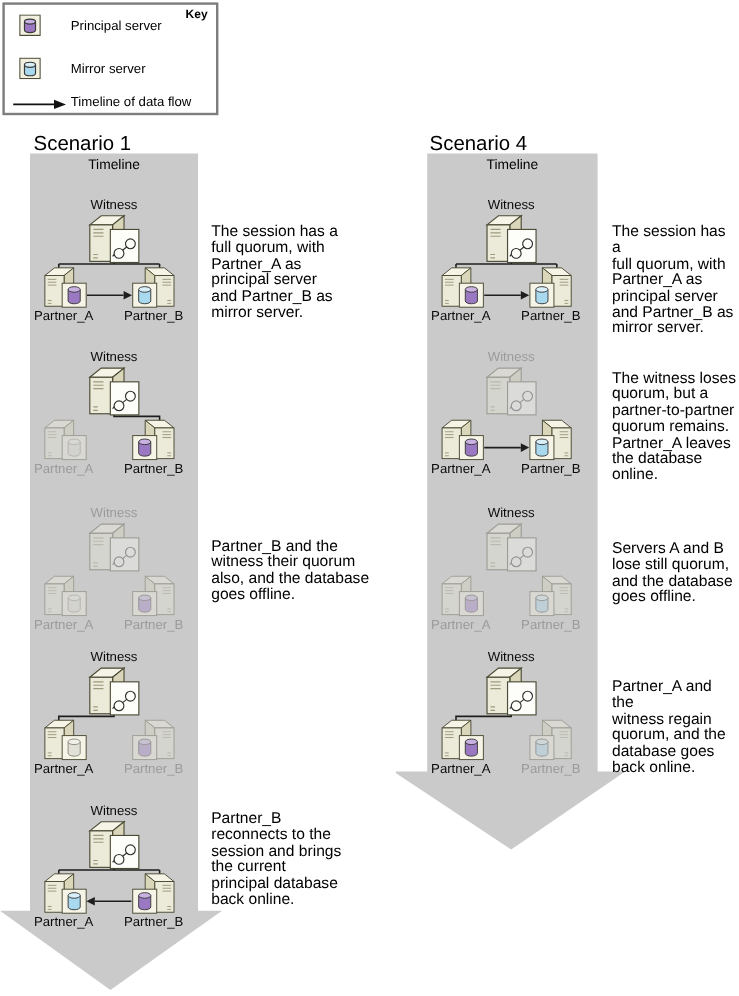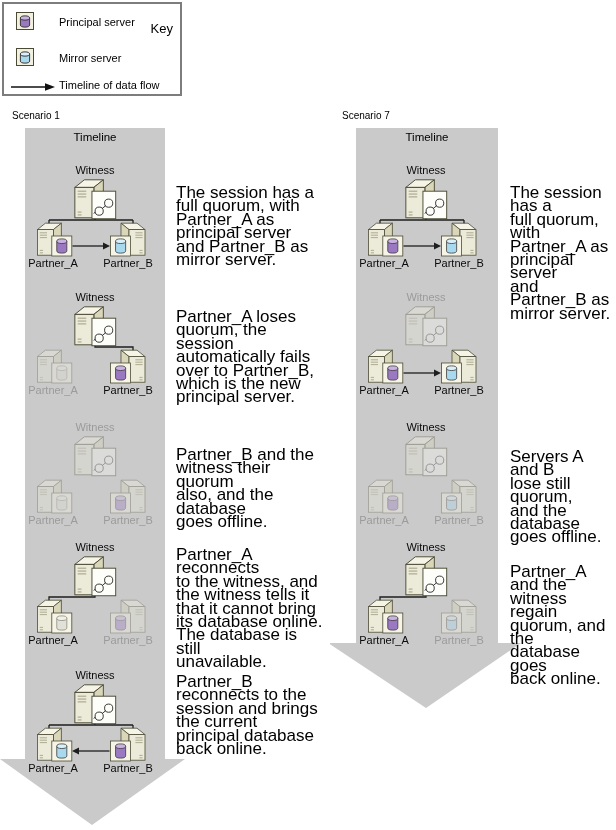--- a/index.html
+++ b/index.html
@@ -1,25 +1,25 @@
 <!DOCTYPE html>
 <html><head>
 <meta charset="utf-8">
 <style>
   html,body{margin:0;padding:0}
   body{width:616px;height:830px;background:#fff;position:relative;overflow:hidden;
        font-family:"Liberation Sans","DejaVu Sans",sans-serif;color:#000}
   .key-box{position:absolute;left:2px;top:2px;width:176px;height:90px;border:2px solid #7d7d7d;background:#fff}
-  .key-title{position:absolute;right:7px;top:17px;font-size:13px;font-weight:normal}
+  .key-title{position:absolute;right:7px;top:3px;font-size:10px;font-weight:bold}
   .key-icon{position:absolute;left:12px}
   .key-label{position:absolute;left:55px;font-size:11px;white-space:nowrap}
   .scenario{position:absolute}
-  .sc-title{position:absolute;left:12px;top:0;font-size:10px}
+  .sc-title{position:absolute;left:28px;top:0;font-size:17px}
   .scene{position:absolute;left:0;top:0}
-  .stage-text{position:absolute;font-size:17px;line-height:13.4px;white-space:pre-line}
+  .stage-text{position:absolute;font-size:13px;line-height:13.4px;white-space:pre-line}
   svg text{font-family:"Liberation Sans","DejaVu Sans",sans-serif;font-size:11px}
   svg .tl{font-size:11.5px}
 </style>
 </head>
 <body>
 
 <div class="key-box">
   <div class="key-title">Key</div>
   <svg class="key-icon" style="top:8px" width="18" height="18" id="key-icon-0">
       <rect x="0.5" y="0.5" width="17" height="17" fill="#f2f0e0" stroke="#4b4b35"></rect>
@@ -227,47 +227,34 @@
       <text x="95" y="569" text-anchor="middle" fill="#0a0a0a">Witness</text>
       <text x="53" y="662" text-anchor="middle" fill="#0a0a0a">Partner_A</text>
       <text x="128" y="662" text-anchor="middle" fill="#0a0a0a">Partner_B</text>
     </svg>
   <div class="stage-text" style="left:176px;top:76px;width:150px">The session has a
 full quorum, with
 Partner_A as
 principal server
 and Partner_B as
 mirror server.</div>
-  <div class="stage-text" style="left:176px;top:200px;width:150px">Partner_A loses
-quorum, the session
-automatically fails
-over to Partner_B,
-which is the new
-principal server.</div>
   <div class="stage-text" style="left:176px;top:338px;width:150px">Partner_B and the
 witness their quorum
 also, and the database
 goes offline.</div>
-  <div class="stage-text" style="left:176px;top:438px;width:150px">Partner_A reconnects
-to the witness, and
-the witness tells it
-that it cannot bring
-its database online.
-The database is still
-unavailable.</div>
   <div class="stage-text" style="left:176px;top:565px;width:150px">Partner_B
 reconnects to the
 session and brings
 the current
 principal database
 back online.</div>
 </div>
 
 <div class="scenario" style="left:330px;top:110px;width:286px;height:620px">
-  <div class="sc-title">Scenario 7</div>
+  <div class="sc-title">Scenario 4</div>
   <svg class="scene" id="scene-1" width="286" height="620">
       <path d="M26,18 H168 V533 H191 L96,598 L-2,533 H26 Z" fill="#cacaca"></path>
       <text class="tl" x="97" y="31" text-anchor="middle" fill="#000">Timeline</text>
       <path d="M96,107 V110 M50,110 H134 M50,110 V116 M134,110 V116" stroke="#1e1e1e" stroke-width="1.3" fill="none"></path>
       <g transform="translate(73,66) scale(0.95)" opacity="1">
         <path d="M3,12 L13,4 L33,4 L23,12 Z" fill="#f6f4e6" stroke="#4b4b35"></path>
         <path d="M23,12 L33,4 L33,36 L23,44 Z" fill="#d9d6ba" stroke="#4b4b35"></path>
         <rect x="3" y="12" width="20" height="32" fill="#ecead9" stroke="#4b4b35"></rect>
         <path d="M6,16 h9 M6,19 h9 M6,22 h9 M6,38 h4 M6,41 h4" stroke="#9d9b7d" fill="none"></path>
         <rect x="21" y="16" width="25" height="29" fill="#fdfdfa" stroke="#4b4b35"></rect>
@@ -410,20 +397,27 @@
       <text x="96" y="441" text-anchor="middle" fill="#0a0a0a">Witness</text>
       <text x="54" y="534" text-anchor="middle" fill="#0a0a0a">Partner_A</text>
       <text x="129" y="534" text-anchor="middle" fill="#9b9b9b">Partner_B</text>
     </svg>
   <div class="stage-text" style="left:180px;top:76px;width:104px">The session has a
 full quorum, with
 Partner_A as
 principal server
 and Partner_B as
 mirror server.</div>
+  <div class="stage-text" style="left:180px;top:198px;width:104px">The witness loses
+quorum, but a
+partner-to-partner
+quorum remains.
+Partner_A leaves
+the database
+online.</div>
   <div class="stage-text" style="left:180px;top:340px;width:104px">Servers A and B
 lose still quorum,
 and the database
 goes offline.</div>
   <div class="stage-text" style="left:180px;top:455px;width:104px">Partner_A and the
 witness regain
 quorum, and the
 database goes
 back online.</div>
 </div>

